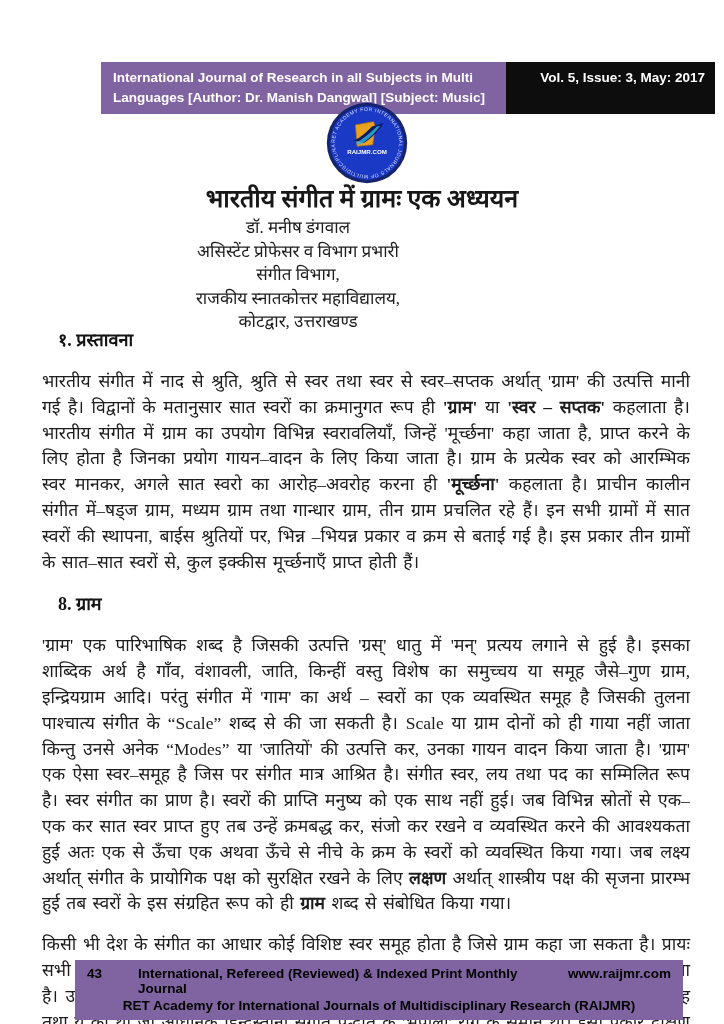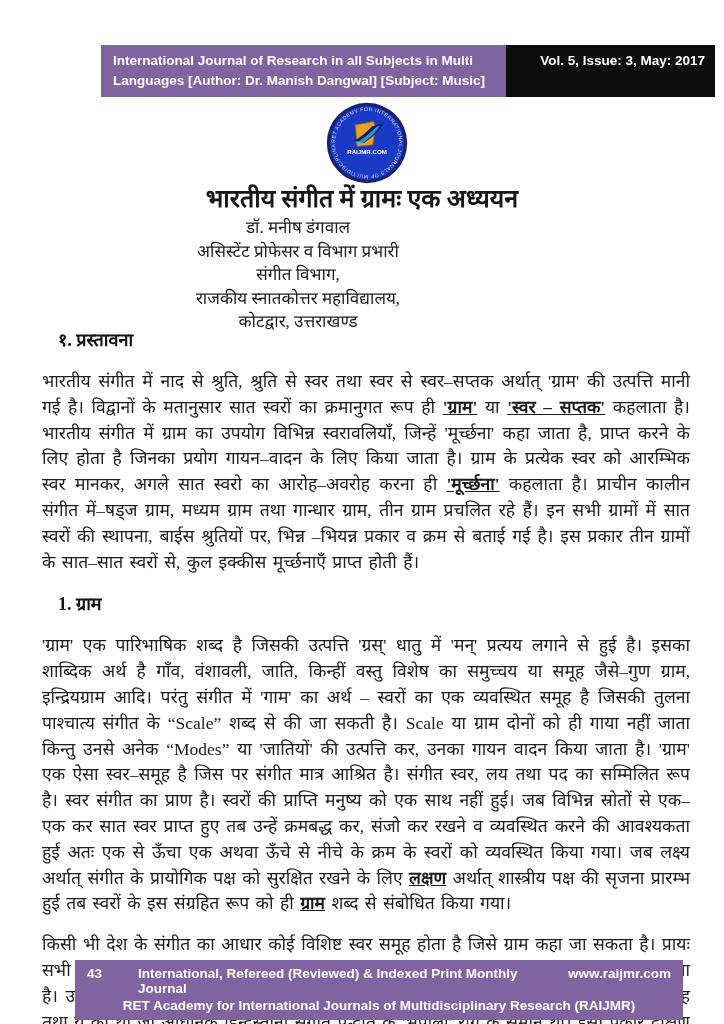--- a/index.html
+++ b/index.html
@@ -3,21 +3,21 @@
 <meta charset="utf-8">
 <style>
   html,body { margin:0; padding:0; background:#ffffff; }
   .page {
     position:relative; width:724px; height:1024px; background:#ffffff;
     font-family:"Liberation Serif", serif; color:#1c1c1c; overflow:hidden;
     margin:0 auto;
   }
 
   
-  .header { position:absolute; top:45px; left:77px; display:flex;padding-left:24px; }
+  .header { position:absolute; top:62px; left:77px; display:flex;padding-left:24px; }
   .header-box {
     box-sizing:border-box; font-family:"Liberation Sans", sans-serif;
     font-weight:bold; font-size:13.5px; line-height:19.5px; color:#ffffff;
   }
   .header-left  { width:405px; background:#8064A2; padding:6px 12px 7px; }
   .header-right { width:209px; background:#0d0d0d; padding:6px 10px 7px; text-align:right; }
 
   
   .logo-wrap { position:absolute; top:102px; left:0; width:724px; text-align:center; }
   .logo-wrap svg { width:82px; height:82px; margin-left:10px; }
@@ -31,27 +31,27 @@
   .author-line { font-size:17px; line-height:23.5px; color:#1c1c1c; }
 
   
   .content { position:absolute; top:311px; left:42px; width:648px; }
   .section { margin-bottom:15px; }
   .section-heading { margin:16px; font-size:18px; font-weight:bold; line-height:26px; color:#141414; }
   .section-para {
     margin:0; font-size:17.5px; line-height:25.8px; text-align:justify;
     word-spacing:2px; color:#1c1c1c;
   }
-  .seg-bold { font-weight:bold;text-decoration:underline; }
+  .seg-bold { font-weight:bold; }
   .seg-latin { font-family:"Liberation Serif", serif; }
 
   
   .footer {
     position:absolute; top:960px; left:75px; width:608px; box-sizing:border-box;
-    background:#8064A2; color:#ffffff; font-family:"Liberation Sans", sans-serif;
+    background:#8064A2; color:#000000; font-family:"Liberation Sans", sans-serif;
     font-weight:bold; font-size:13.5px; padding:6px 12px 7px;
   }
   .footer-row1 { display:flex; align-items:baseline; }
   .footer-pagenum { margin-right:16px; }
   .footer-line1 { flex:1;margin-left:20px; }
   .footer-url { text-align:left; }
   .footer-row2 { text-align:center; margin-top:2px; }
 </style>
 </head>
 <body>
@@ -94,21 +94,21 @@
     <div class="author-line">राजकीय स्नातकोत्तर महाविद्यालय,</div>
     <div class="author-line">कोटद्वार, उत्तराखण्ड</div>
   </div>
 
   <div class="content">
     <div class="section">
       <h2 class="section-heading">१. प्रस्तावना</h2>
       <p class="section-para"><span>भारतीय संगीत में नाद से श्रुति, श्रुति से स्वर तथा स्वर से स्वर–सप्तक अर्थात् 'ग्राम' की उत्पत्ति मानी गई है। विद्वानों के मतानुसार सात स्वरों का क्रमानुगत रूप ही </span><span class="seg-bold">'ग्राम'</span><span> या </span><span class="seg-bold">'स्वर – सप्तक'</span><span>  कहलाता है। भारतीय संगीत में ग्राम का उपयोग विभिन्न स्वरावलियाँ, जिन्हें 'मूर्च्छना' कहा जाता है, प्राप्त करने के लिए होता है जिनका प्रयोग गायन–वादन के लिए किया जाता है। ग्राम के प्रत्येक स्वर को आरम्भिक स्वर मानकर, अगले सात स्वरो का आरोह–अवरोह करना ही </span><span class="seg-bold">'मूर्च्छना'</span><span> कहलाता है। प्राचीन कालीन संगीत में–षड्ज ग्राम, मध्यम ग्राम तथा गान्धार ग्राम, तीन ग्राम प्रचलित रहे हैं। इन सभी ग्रामों में सात स्वरों की स्थापना, बाईस श्रुतियों पर, भिन्न –भियन्न प्रकार व क्रम से बताई गई है। इस प्रकार तीन ग्रामों के सात–सात स्वरों से, कुल इक्कीस मूर्च्छनाएँ प्राप्त होती हैं।</span></p>
     </div>
     <div class="section">
-      <h2 class="section-heading">1. ग्राम</h2>
+      <h2 class="section-heading">8. ग्राम</h2>
       <p class="section-para"><span>'ग्राम' एक पारिभाषिक शब्द है जिसकी उत्पत्ति 'ग्रस्' धातु में 'मन्' प्रत्यय लगाने से हुई है। इसका शाब्दिक अर्थ है गाँव, वंशावली, जाति, किन्हीं वस्तु विशेष का समुच्चय या समूह जैसे–गुण ग्राम, इन्द्रियग्राम आदि। परंतु संगीत में 'गाम' का अर्थ – स्वरों का एक व्यवस्थित समूह है जिसकी तुलना पाश्चात्य संगीत के </span><span class="seg-latin">“Scale”</span><span> शब्द से की जा सकती है। </span><span class="seg-latin">Scale</span><span> या ग्राम दोनों को ही गाया नहीं जाता किन्तु उनसे अनेक </span><span class="seg-latin">“Modes”</span><span> या 'जातियों' की उत्पत्ति कर, उनका गायन वादन किया जाता है। 'ग्राम' एक ऐसा स्वर–समूह है जिस पर संगीत मात्र आश्रित है। संगीत स्वर, लय तथा पद का सम्मिलित रूप है। स्वर संगीत का प्राण है। स्वरों की प्राप्ति मनुष्य को एक साथ नहीं हुई। जब विभिन्न स्रोतों से एक–एक कर सात स्वर प्राप्त हुए तब उन्हें क्रमबद्ध कर, संजो कर रखने व व्यवस्थित करने की आवश्यकता हुई अतः एक से ऊँचा एक अथवा ऊँचे से नीचे के क्रम के स्वरों को व्यवस्थित किया गया। जब लक्ष्य अर्थात् संगीत के प्रायोगिक पक्ष को सुरक्षित रखने के लिए </span><span class="seg-bold">लक्षण</span><span> अर्थात् शास्त्रीय पक्ष की सृजना प्रारम्भ हुई तब स्वरों के इस संग्रहित रूप को ही </span><span class="seg-bold">ग्राम</span><span> शब्द से संबोधित किया गया।</span></p>
     </div>
     <div class="section">
       <p class="section-para"><span>किसी भी देश के संगीत का आधार कोई विशिष्ट स्वर समूह होता है जिसे ग्राम कहा जा सकता है। प्रायः सभी प्राचीन सभ्यताओं के आरम्भिक संगीत के न्यूनतक पांच स्वरों का आधार स्वर–समूह प्राप्त होता है। उदाहरण स्वरूप चीनी संगीत का प्राचीन </span><span class="seg-bold seg-latin">“Scale”</span><span> या 'ग्राम' पांच स्वरों ' कुंग, शैंग, चिआओ, चिह तथा यू का था जो आधुनिक हिन्दुस्तानी संगीत पद्धति के 'भूपाली' राग के समान था। इसी प्रकार दक्षिण पूर्वी–एशियाई सभ्यता में भी पांच स्वर युक्त दो 'ग्राम' प्रचलित थे – पी लॉग तथा स्लैंड्रॉ। 'पी लॉग' ग्राम के स्वर हिन्दुस्तानी संगीत पद्धति के राग 'गुणकली' (सं ध प ग रे स ) के समान थे  जबकि स्लैंड्रॉ के स्वर राग 'मधमाद सारंग' (सं नि प म रे स ) के समान थे। इसी प्रकार प्राचीन ग्रीक सभ्यता में भी पाँच स्वरों का ही सांगीतिक 'ग्राम' प्राप्त होता है जो हिन्दुस्तानी संगीत पद्धति के गुणकली राग के समान था।</span></p>
     </div>
   </div>
 
   <div class="footer">
     <div class="footer-row1">
       <span class="footer-pagenum">43</span>

